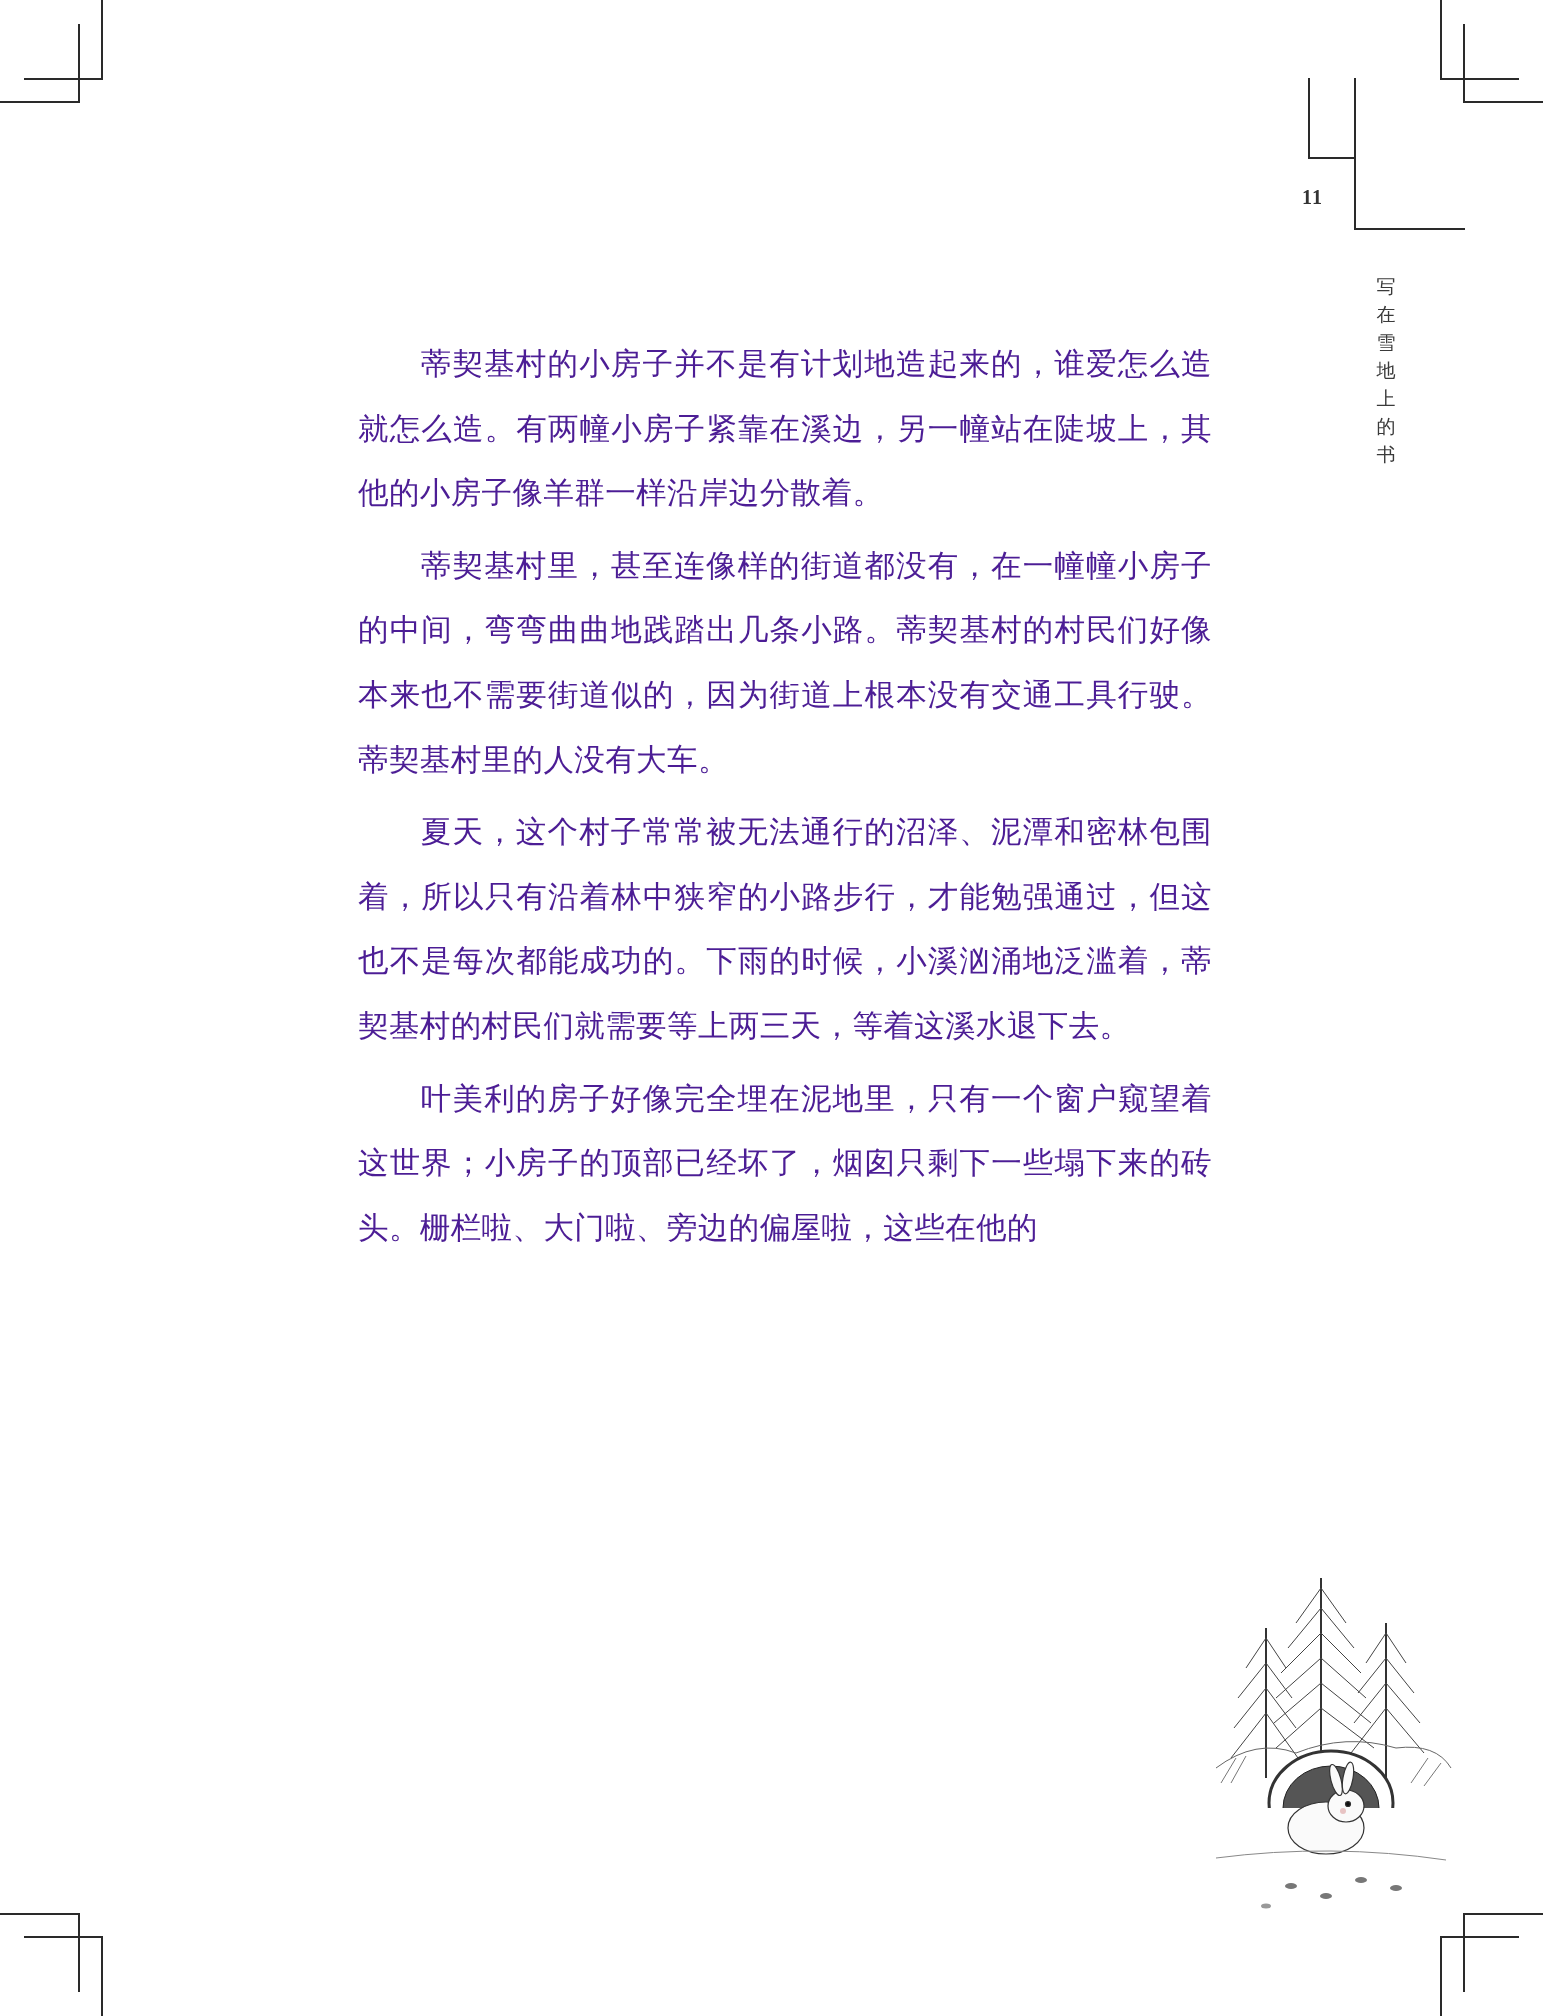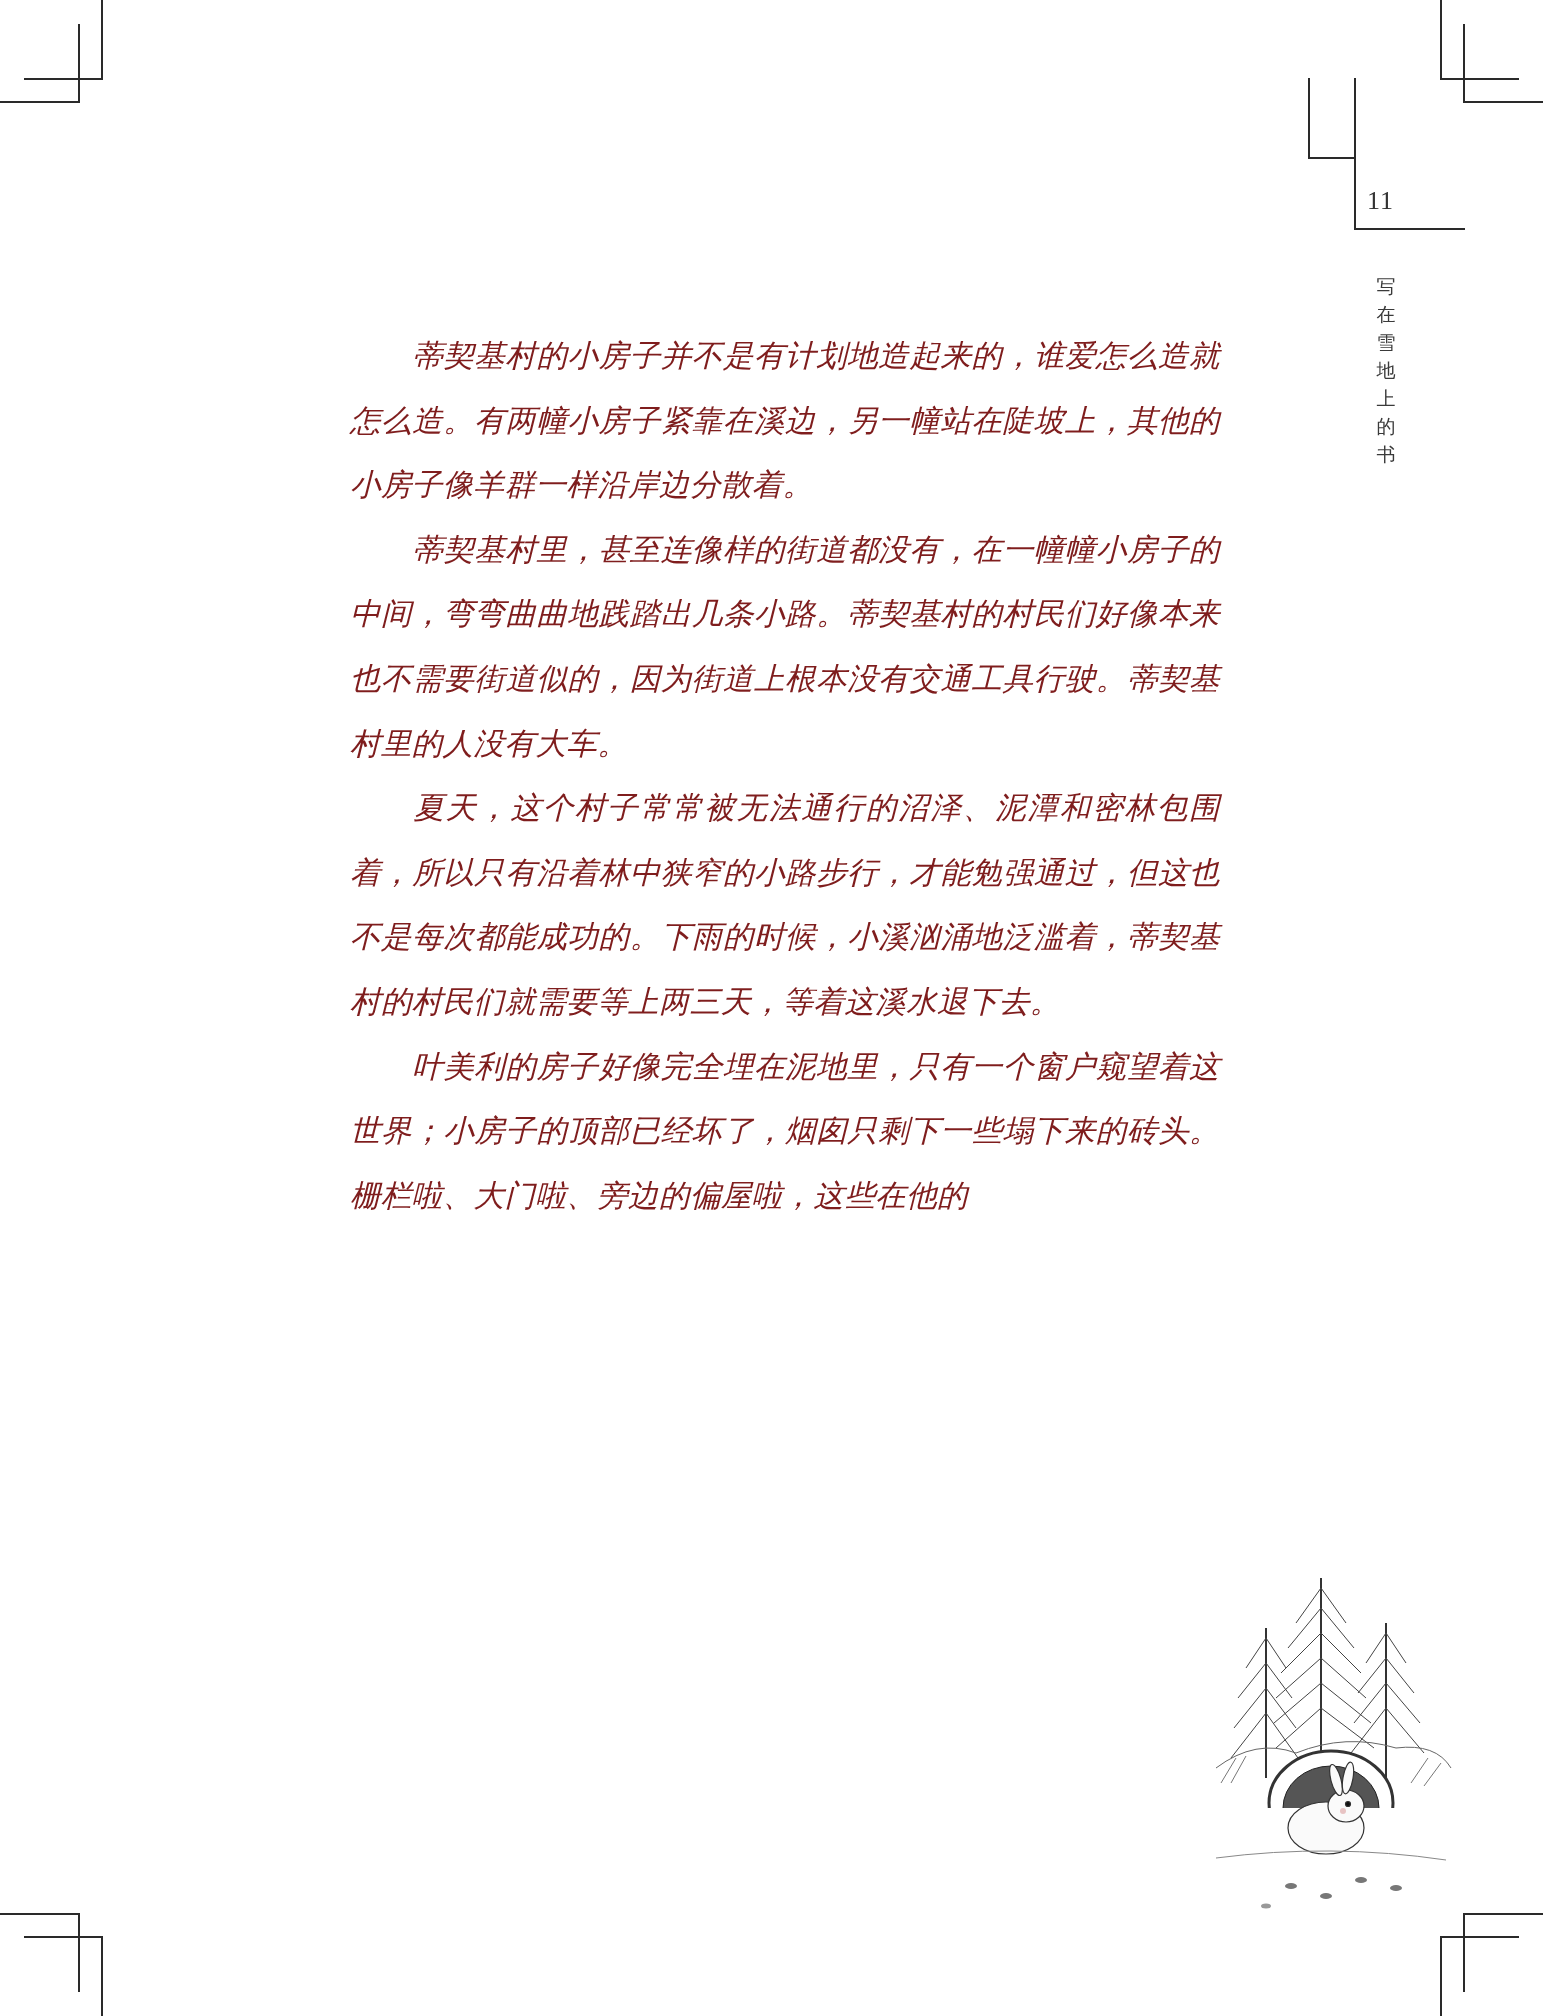--- a/index.html
+++ b/index.html
@@ -2,28 +2,28 @@
 <html><head>
 <meta charset="utf-8">
 <style>
   html, body { margin: 0; padding: 0; background: #ffffff; }
   body { width: 1543px; height: 2016px; position: relative; overflow: hidden;
          font-family: "DejaVu Sans", "Liberation Sans", sans-serif; color: #1e1e1e; }
   .ln { position: absolute; background: #2a2a2a; }
   .h { height: 2px; }
   .v { width: 2px; }
 
-  .page-number { position: absolute; left: 1367px; top: 186px; font-family: "Liberation Serif", "DejaVu Serif", serif;
-                 font-size: 26px; color: #333; letter-spacing: 1px; }
+  .page-number { position: absolute; left: 1302px; top: 186px; font-family: "Liberation Serif", "DejaVu Serif", serif;
+                 font-size: 20px; color: #333; letter-spacing: 1px; font-weight: bold; }
   .running-title { position: absolute; left: 1374px; top: 272px; width: 24px; font-size: 19px; color: #3a3a3a;
                    line-height: 28px; text-align: center; }
   .running-title span { display: block; }
 
   .body-text { position: absolute; left: 350px; top: 324px; width: 870px; }
-  .para { margin: 0; font-size: 30.5px; line-height: 64.6px; letter-spacing: 0.4px; text-align: justify; color: #7f1d1d; font-style: italic; }
+  .para { margin: 8px; font-size: 30.5px; line-height: 64.6px; letter-spacing: 0.4px; text-align: justify; color: #4c1d95; }
   .para .indent { display: inline-block; width: 62px; }
 
   .illustration { position: absolute; left: 1196px; top: 1568px; width: 270px; height: 350px; }
 </style>
 </head>
 <body>
 
 <div class="ln v" style="left:101px;top:0;height:79px;"></div>
 <div class="ln h" style="left:24px;top:78px;width:79px;"></div>
 <div class="ln v" style="left:78px;top:24px;height:79px;"></div>

